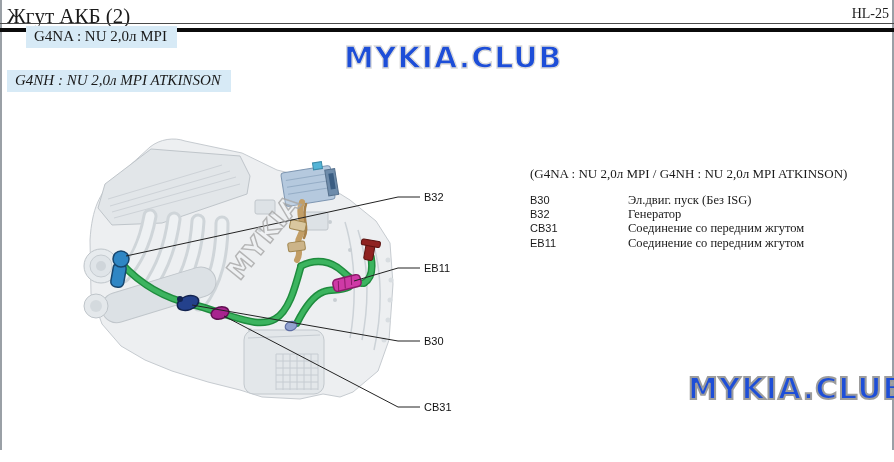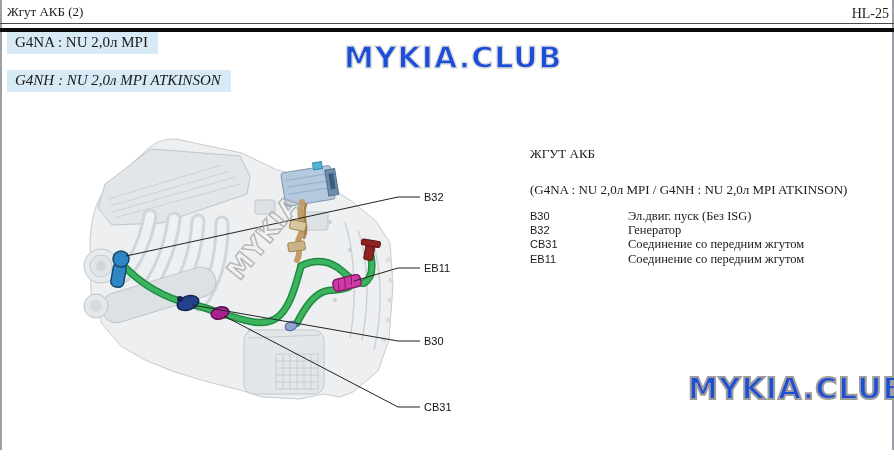--- a/index.html
+++ b/index.html
@@ -3,28 +3,28 @@
 <meta charset="utf-8">
 <style>
   html,body{margin:0;padding:0;}
   body{
     width:894px;height:462px;position:relative;overflow:hidden;
     background:#ffffff;color:#1a1a1a;
     font-family:"Liberation Serif",serif;
   }
   .frame{position:absolute;left:0;top:0;width:890px;height:450px;
          border-left:2px solid #9aa0a6;border-right:2px solid #9aa0a6;pointer-events:none;}
-  .hdr-title{position:absolute;left:7px;top:4px;font-size:13px;white-space:nowrap;}
+  .hdr-title{position:absolute;left:7px;top:4px;font-size:21px;white-space:nowrap;}
   .hdr-ref{position:absolute;right:5px;top:6px;font-size:14px;white-space:nowrap;font-family:Liberation Serif, serif;}
   .rule-thin{position:absolute;left:0;top:23px;width:894px;height:1px;background:#4a4a4a;}
   .rule-thick{position:absolute;left:0;top:28px;width:894px;height:3.5px;background:#0b0b0b;}
 
   .variant{position:absolute;left:7px;background:#d7eaf6;font-size:15px;
            padding:2px 10px 3px 8px;white-space:nowrap;}
-  .v1{top:32px;}
+  .v1{top:26px;margin-left:19px;}
   .v2{top:70px;font-style:italic;}
 
   .wm{position:absolute;font-family:"DejaVu Sans",sans-serif;font-weight:bold;
       white-space:nowrap;color:#1d4ed8;letter-spacing:1px;pointer-events:none;}
   .wm-top{left:344px;top:40px;font-size:30px;-webkit-text-stroke:1.3px #dadada;}
   .wm-bottom{left:688px;top:371px;font-size:30px;-webkit-text-stroke:2px #9c9c9c;}
   .wm-diag{left:214px;top:222px;font-size:26px;transform:rotate(-51deg);
            color:rgba(255,255,255,0.15);-webkit-text-stroke:1.4px rgba(165,165,165,0.8);}
 
   svg.diagram{position:absolute;left:0;top:0;}
@@ -185,21 +185,20 @@
 </svg>
 
 <div class="wm wm-diag">MYKIA</div>
 
 <div class="callout c-b32">B32</div>
 <div class="callout c-eb11">EB11</div>
 <div class="callout c-b30">B30</div>
 <div class="callout c-cb31">CB31</div>
 
 <div class="legend">
-  <div class="legend-title">ЖГУТ АКБ</div>
   <div class="legend-subtitle">(G4NA : NU 2,0л MPI / G4NH : NU 2,0л MPI ATKINSON)</div>
   <div class="legend-items">
     <div class="legend-row">
       <span class="legend-code">B30</span>
       <span class="legend-desc">Эл.двиг. пуск (Без ISG)</span>
     </div>
     <div class="legend-row">
       <span class="legend-code">B32</span>
       <span class="legend-desc">Генератор</span>
     </div>

